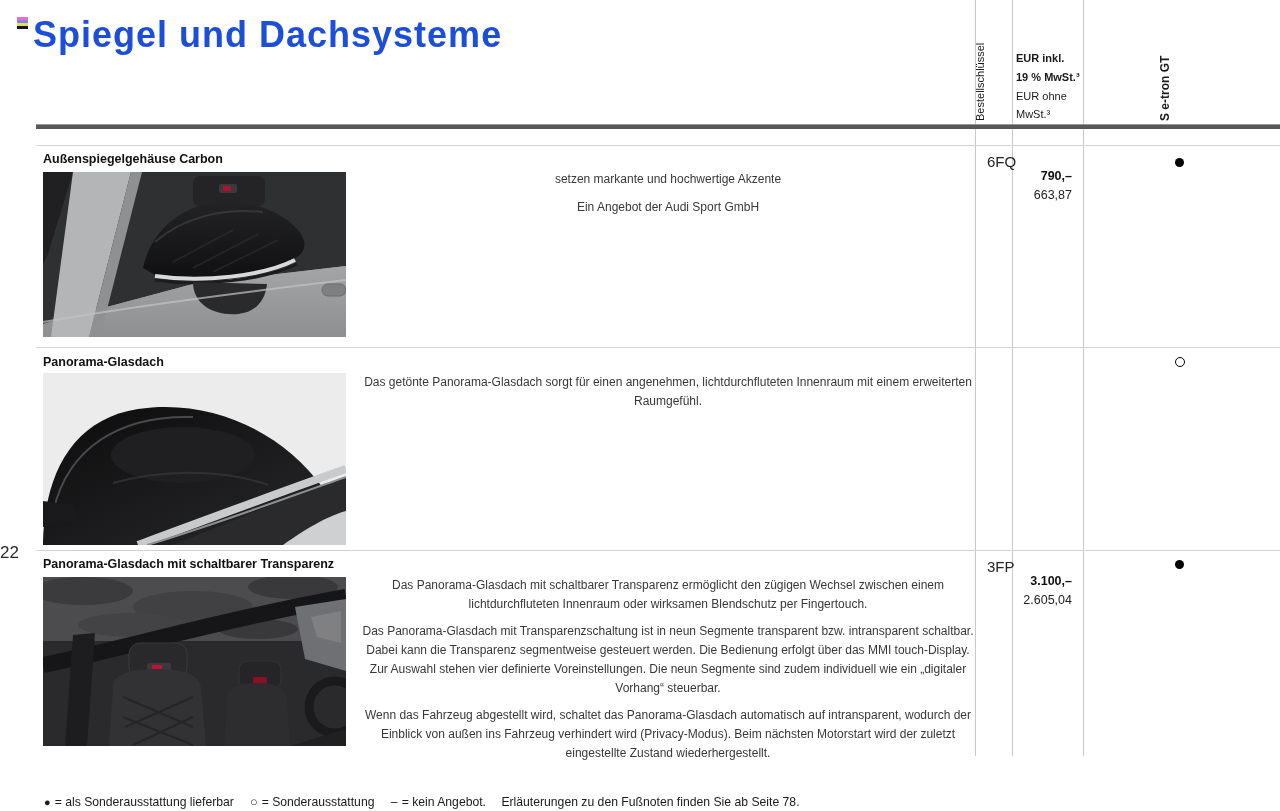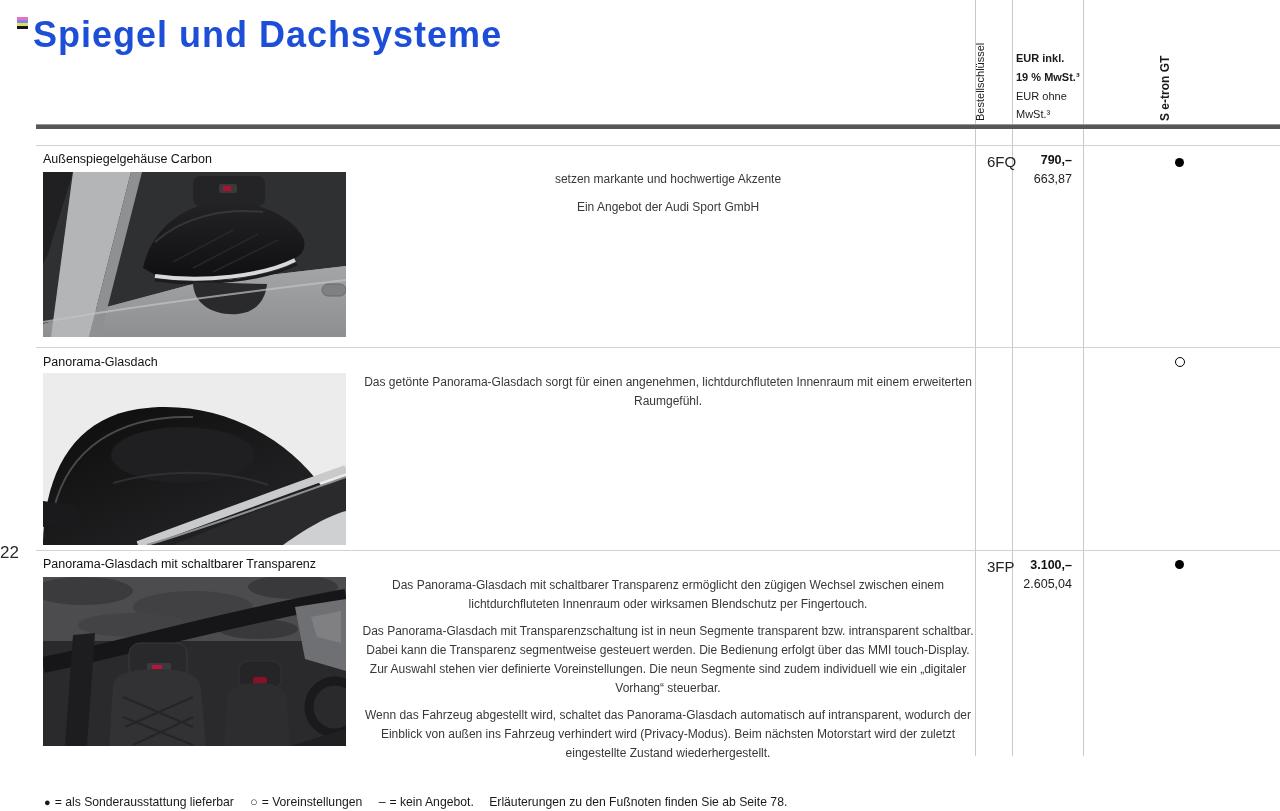--- a/index.html
+++ b/index.html
@@ -14,26 +14,26 @@
   .mark div{height:3px;}
   .vline{position:absolute;top:0;width:1px;height:756px;background:#c9c9c9;}
   .hsep{position:absolute;left:36px;width:1244px;height:1px;background:#d2d2d2;}
   .rule{position:absolute;left:36px;top:124px;width:1244px;height:4px;
     background:#57575a;border-top:1px solid #979797;}
   .vtext{position:absolute;transform-origin:0 100%;transform:rotate(-90deg);
     font-size:11px;white-space:nowrap;height:13px;line-height:13px;color:#1a1a1a;}
   .model-head{font-weight:bold;font-size:12px;height:14px;line-height:14px;}
   .price-head{position:absolute;left:1016px;top:49px;font-size:11px;line-height:18.8px;}
   .price-head .b{font-weight:bold;}
-  .row-title{position:absolute;left:43px;font-size:12.5px;font-weight:normal;color:#111;white-space:nowrap;}
+  .row-title{position:absolute;left:43px;font-size:12.5px;font-weight:bold;color:#111;white-space:nowrap;}
   .photo{position:absolute;left:43px;width:303px;overflow:hidden;line-height:0;}
   .desc{position:absolute;left:361px;width:614px;font-size:12px;line-height:18.7px;color:#383838;}
   .desc p{margin:0 0 9px 0;text-align:center;}
   .code{position:absolute;left:987px;width:33px;text-align:left;font-size:15px;color:#222;}
-  .price{position:absolute;left:1012px;width:60px;text-align:right;font-size:12.5px;color:#222;}
+  .price{position:absolute;left:1012px;width:60px;text-align:right;font-size:12.5px;color:#222;margin-top:16px;}
   .price.b{font-weight:bold;color:#111;}
   .dot{position:absolute;width:9px;height:9px;border-radius:50%;background:#000;}
   .ring{position:absolute;width:10px;height:10px;border-radius:50%;
     border:1.5px solid #000;background:#fff;box-sizing:border-box;}
   .pagenum{position:absolute;left:0px;top:543px;font-size:17px;color:#2a2a2a;}
   .footer{position:absolute;left:44px;top:795px;font-size:12.2px;color:#1a1a1a;white-space:nowrap;}
   .footer .item{margin-right:13px;}
   .footer .sym{margin-right:4px;}
   .footer .sym-dot{font-size:11px;}
 </style>
@@ -178,16 +178,16 @@
   <p>Wenn das Fahrzeug abgestellt wird, schaltet das Panorama-Glasdach automatisch auf intransparent, wodurch der Einblick von außen ins Fahrzeug verhindert wird (Privacy-Modus). Beim nächsten Motorstart wird der zuletzt eingestellte Zustand wiederhergestellt.</p>
 </div>
 
 <div class="code" style="top:558px">3FP</div>
 <div class="price b" style="top:558px">3.100,–</div>
 <div class="price" style="top:577px">2.605,04</div>
 <div class="dot" style="left:1175px;top:560px"></div>
 
 <div class="footer">
   <span class="item"><span class="sym sym-dot">●</span><span>= als Sonderausstattung lieferbar</span></span>
-  <span class="item"><span class="sym">○</span><span>= Voreinstellungen</span></span>
+  <span class="item"><span class="sym">○</span><span>= Sonderausstattung</span></span>
   <span style="margin-right:12px"><span class="sym">–</span><span>= kein Angebot.</span></span>
   <span>Erläuterungen zu den Fußnoten finden Sie ab Seite 78.</span>
 </div>
 
 </body></html>

